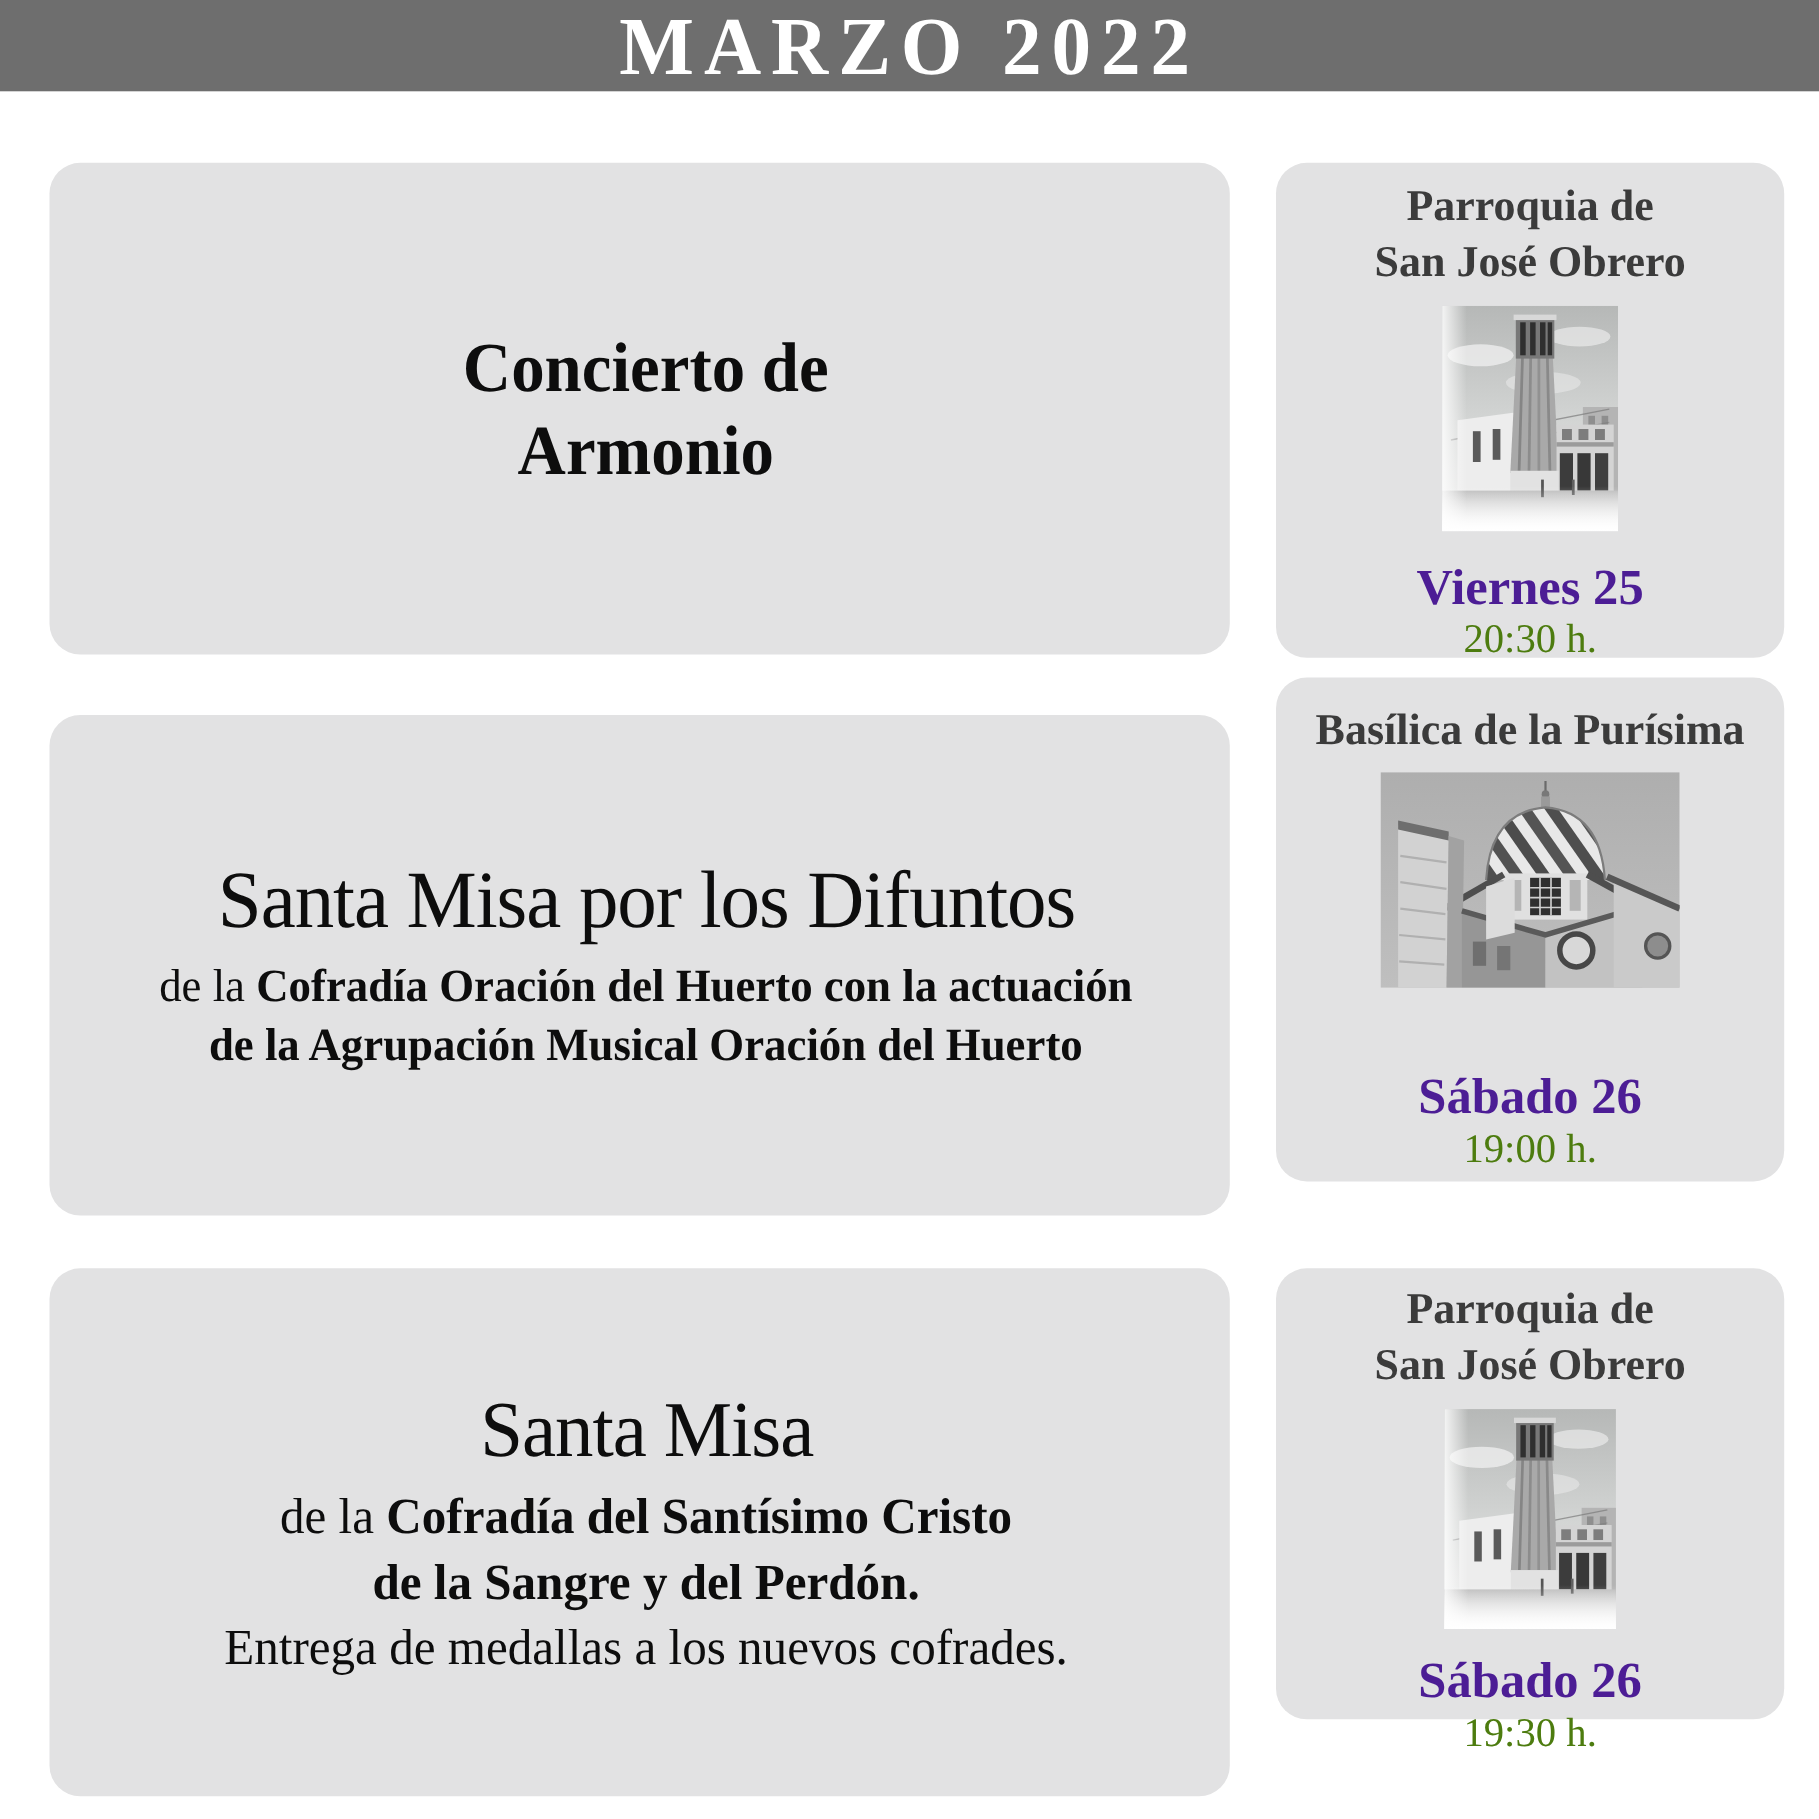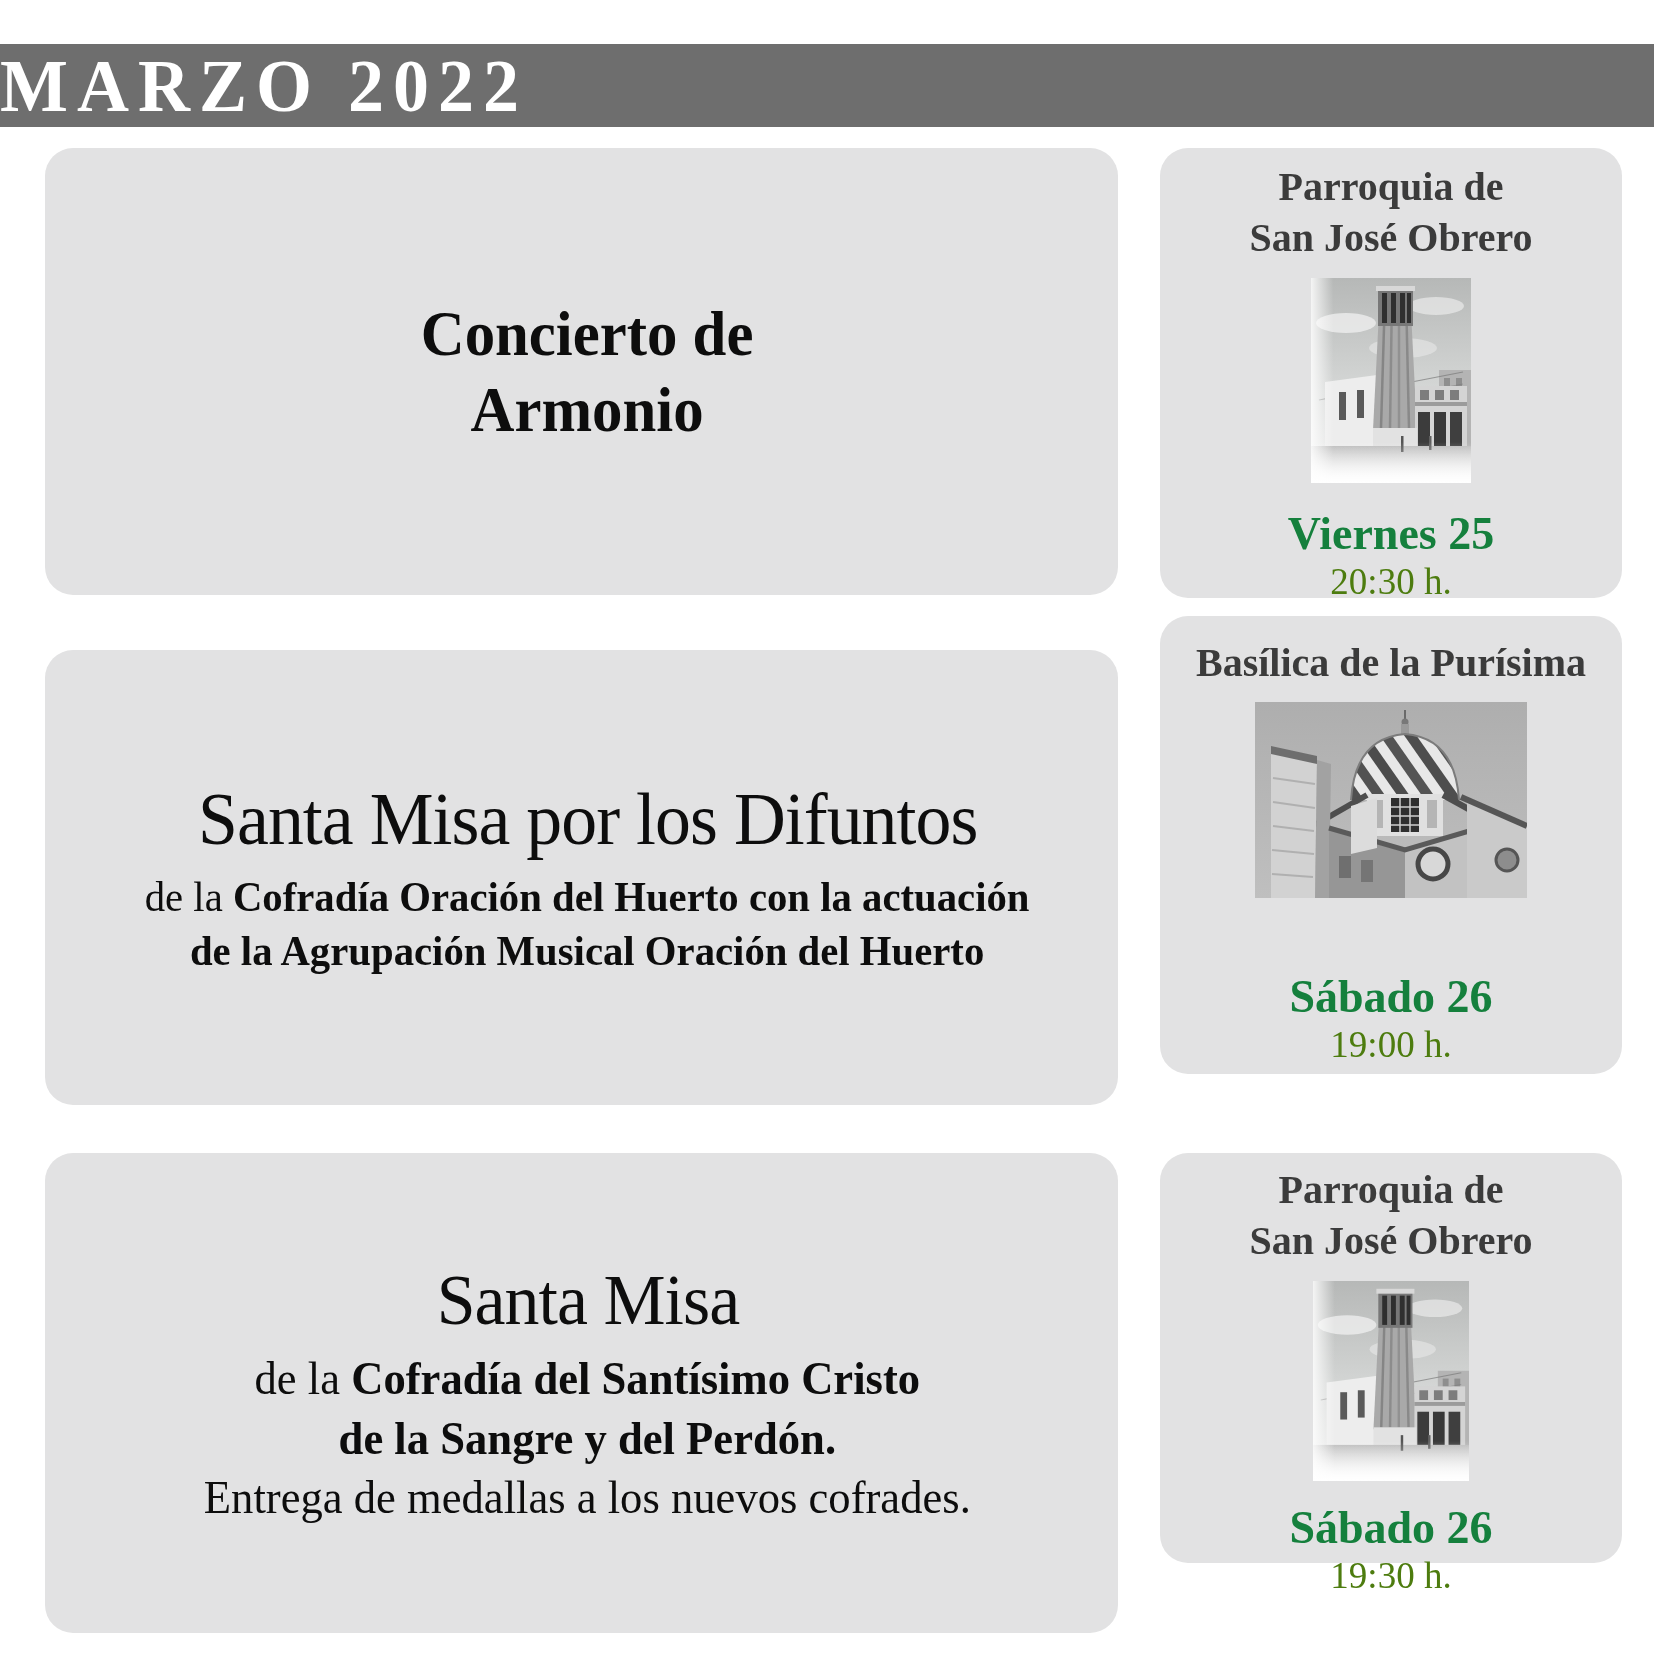--- a/index.html
+++ b/index.html
@@ -18,21 +18,21 @@
   #canvas{
     position:relative;
     width:1654px;height:1654px;
     background:#ffffff;
     overflow:hidden;
   }
   
   .banner{
     position:absolute;top:0;left:0;width:1654px;height:83px;
     background:var(--header-bg);
-    display:flex;align-items:center;margin-top:44px;
+    display:flex;align-items:center;justify-content:center;
   }
   .banner h1{
     color:var(--header-text);
     font-size:72px;font-weight:bold;
     letter-spacing:9px;
     line-height:1;
     transform:scaleY(1.04);
   }
   
   .card{
@@ -76,21 +76,21 @@
   .location{color:var(--location-text);font-weight:bold;font-size:40px;line-height:1.27;}
   .location .loc-line{display:block;white-space:nowrap;}
   .photo{flex:none;}
   .photo svg{display:block;}
   .sc-1 .photo{margin-top:14px;}
   .sc-2 .photo{margin-top:13px;}
   .sc-3 .photo{margin-top:14px;}
   .photo-tower svg{width:160px;height:205px;}
   .sc-3 .photo-tower svg{width:158px;height:200px;}
   .photo-basilica svg{width:272px;height:196px;}
-  .date{font-weight:bold;font-size:46px;line-height:1.1;color:#15803d;}
+  .date{font-weight:bold;font-size:46px;line-height:1.1;color:#4c1d95;}
   .sc-1 .date{margin-top:26px;}
   .sc-2 .date{margin-top:74px;}
   .sc-3 .date{margin-top:22px;}
   .time{font-size:37px;line-height:1.15;color:#4d7c0f;margin-top:2px;}
   .svg-defs{position:absolute;width:0;height:0;overflow:hidden;}
 </style>
 </head>
 <body>
 
 <svg class="svg-defs" aria-hidden="true">

